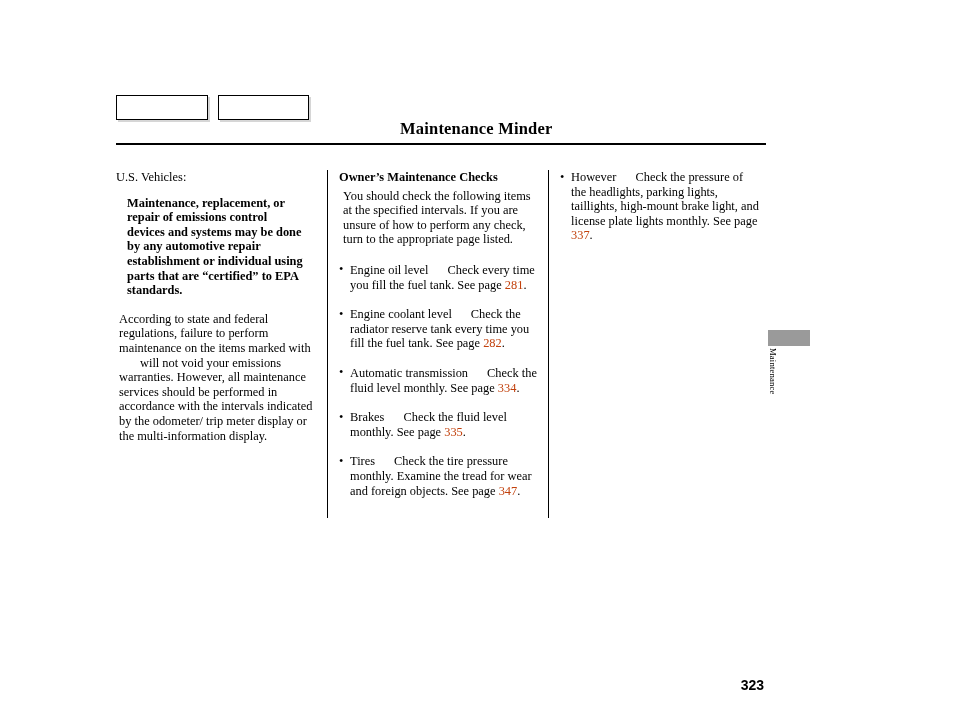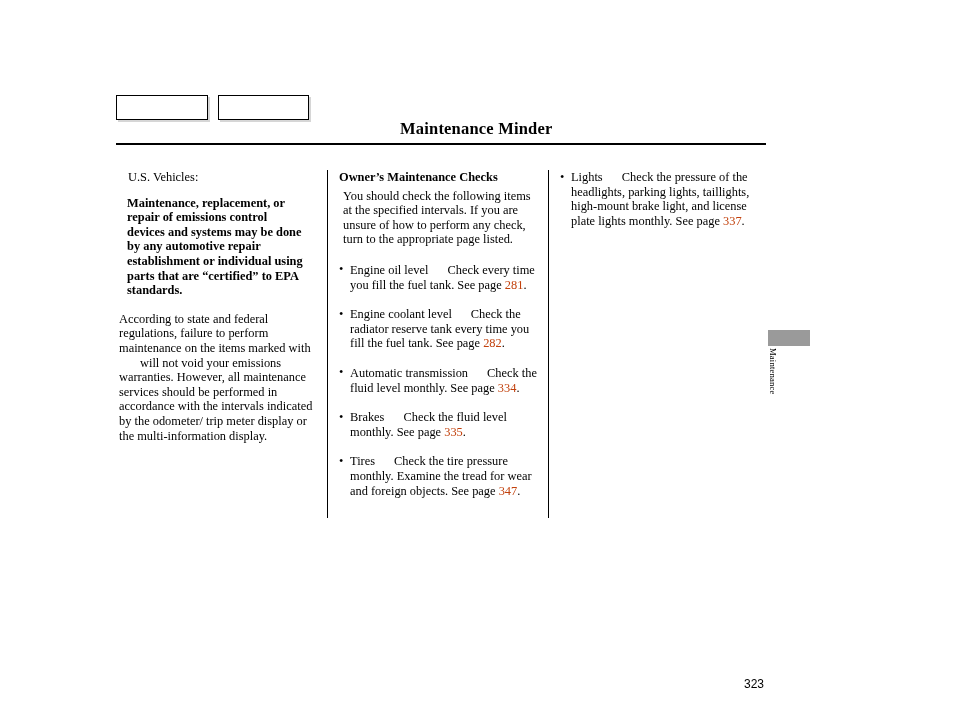--- a/index.html
+++ b/index.html
@@ -71,21 +71,21 @@
   .column {
     position: absolute;
     top: 170px;
     font-size: 12.4px;
     line-height: 14.6px;
   }
   #col-left  { left: 116px; width: 203px; }
   #col-mid   { left: 339px; width: 200px; }
   #col-right { left: 560px; width: 200px; }
 
-  .lead-line { margin: 0 0 0 12px; }
+  .lead-line { margin: 0 0 0 0; }
 
   .bold-block {
     font-weight: bold;
     margin: 11px;
   }
 
   .para {
     margin: 14px 0 0 3px;
   }
 
@@ -157,22 +157,22 @@
   }
 
   
   .page-number {
     position: absolute;
     left: 700px;
     top: 677px;
     width: 64px;
     text-align: right;
     font-family: "Liberation Sans", sans-serif;
-    font-weight: normal;
-    font-size: 12px;
+    font-weight: bold;
+    font-size: 14px;
   }
 </style>
 </head>
 <body>
 
 <div class="page">
 
   <div class="tab-box" id="tab-box-1"></div>
   <div class="tab-box" id="tab-box-2"></div>
 
@@ -212,21 +212,21 @@
       <li>
         <span class="bullet">•</span><span>Tires</span><span class="gap-dash"></span><span>Check the tire pressure monthly. Examine the tread for wear and foreign objects. See page</span>
         <span class="pglink">347</span><span>.</span>
       </li>
     </ul>
   </div>
 
   <div class="column" id="col-right">
     <ul class="checks first-right">
       <li>
-        <span class="bullet">•</span><span>Lights</span><span class="gap-dash"></span><span>Check the pressure of the headlights, parking lights, taillights, high-mount brake light, and license plate lights monthly. See page</span>
+        <span class="bullet">•</span><span>However</span><span class="gap-dash"></span><span>Check the pressure of the headlights, parking lights, taillights, high-mount brake light, and license plate lights monthly. See page</span>
         <span class="pglink">337</span><span>.</span>
       </li>
     </ul>
   </div>
 
   <div class="edge-tab"></div>
   <div class="edge-label">Maintenance</div>
 
   <div class="page-number">323</div>
 

